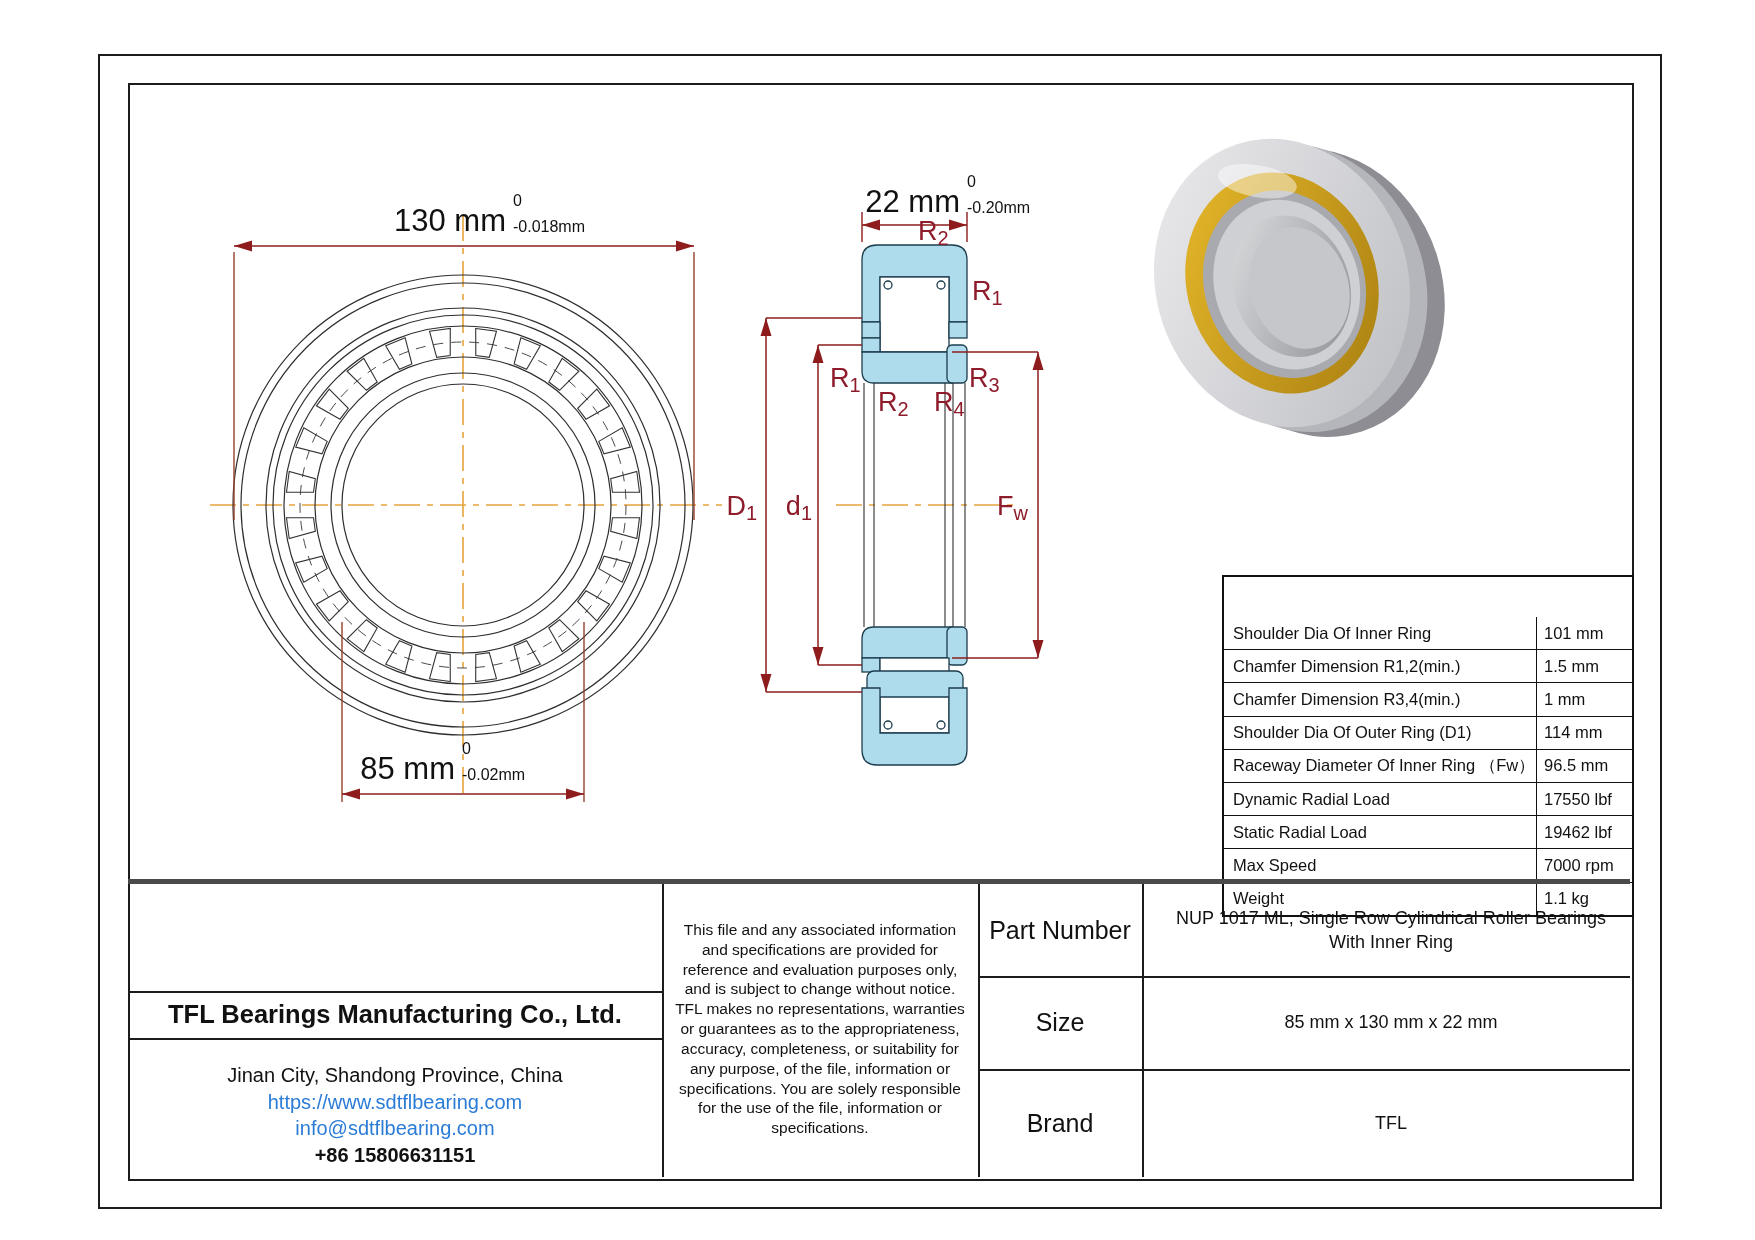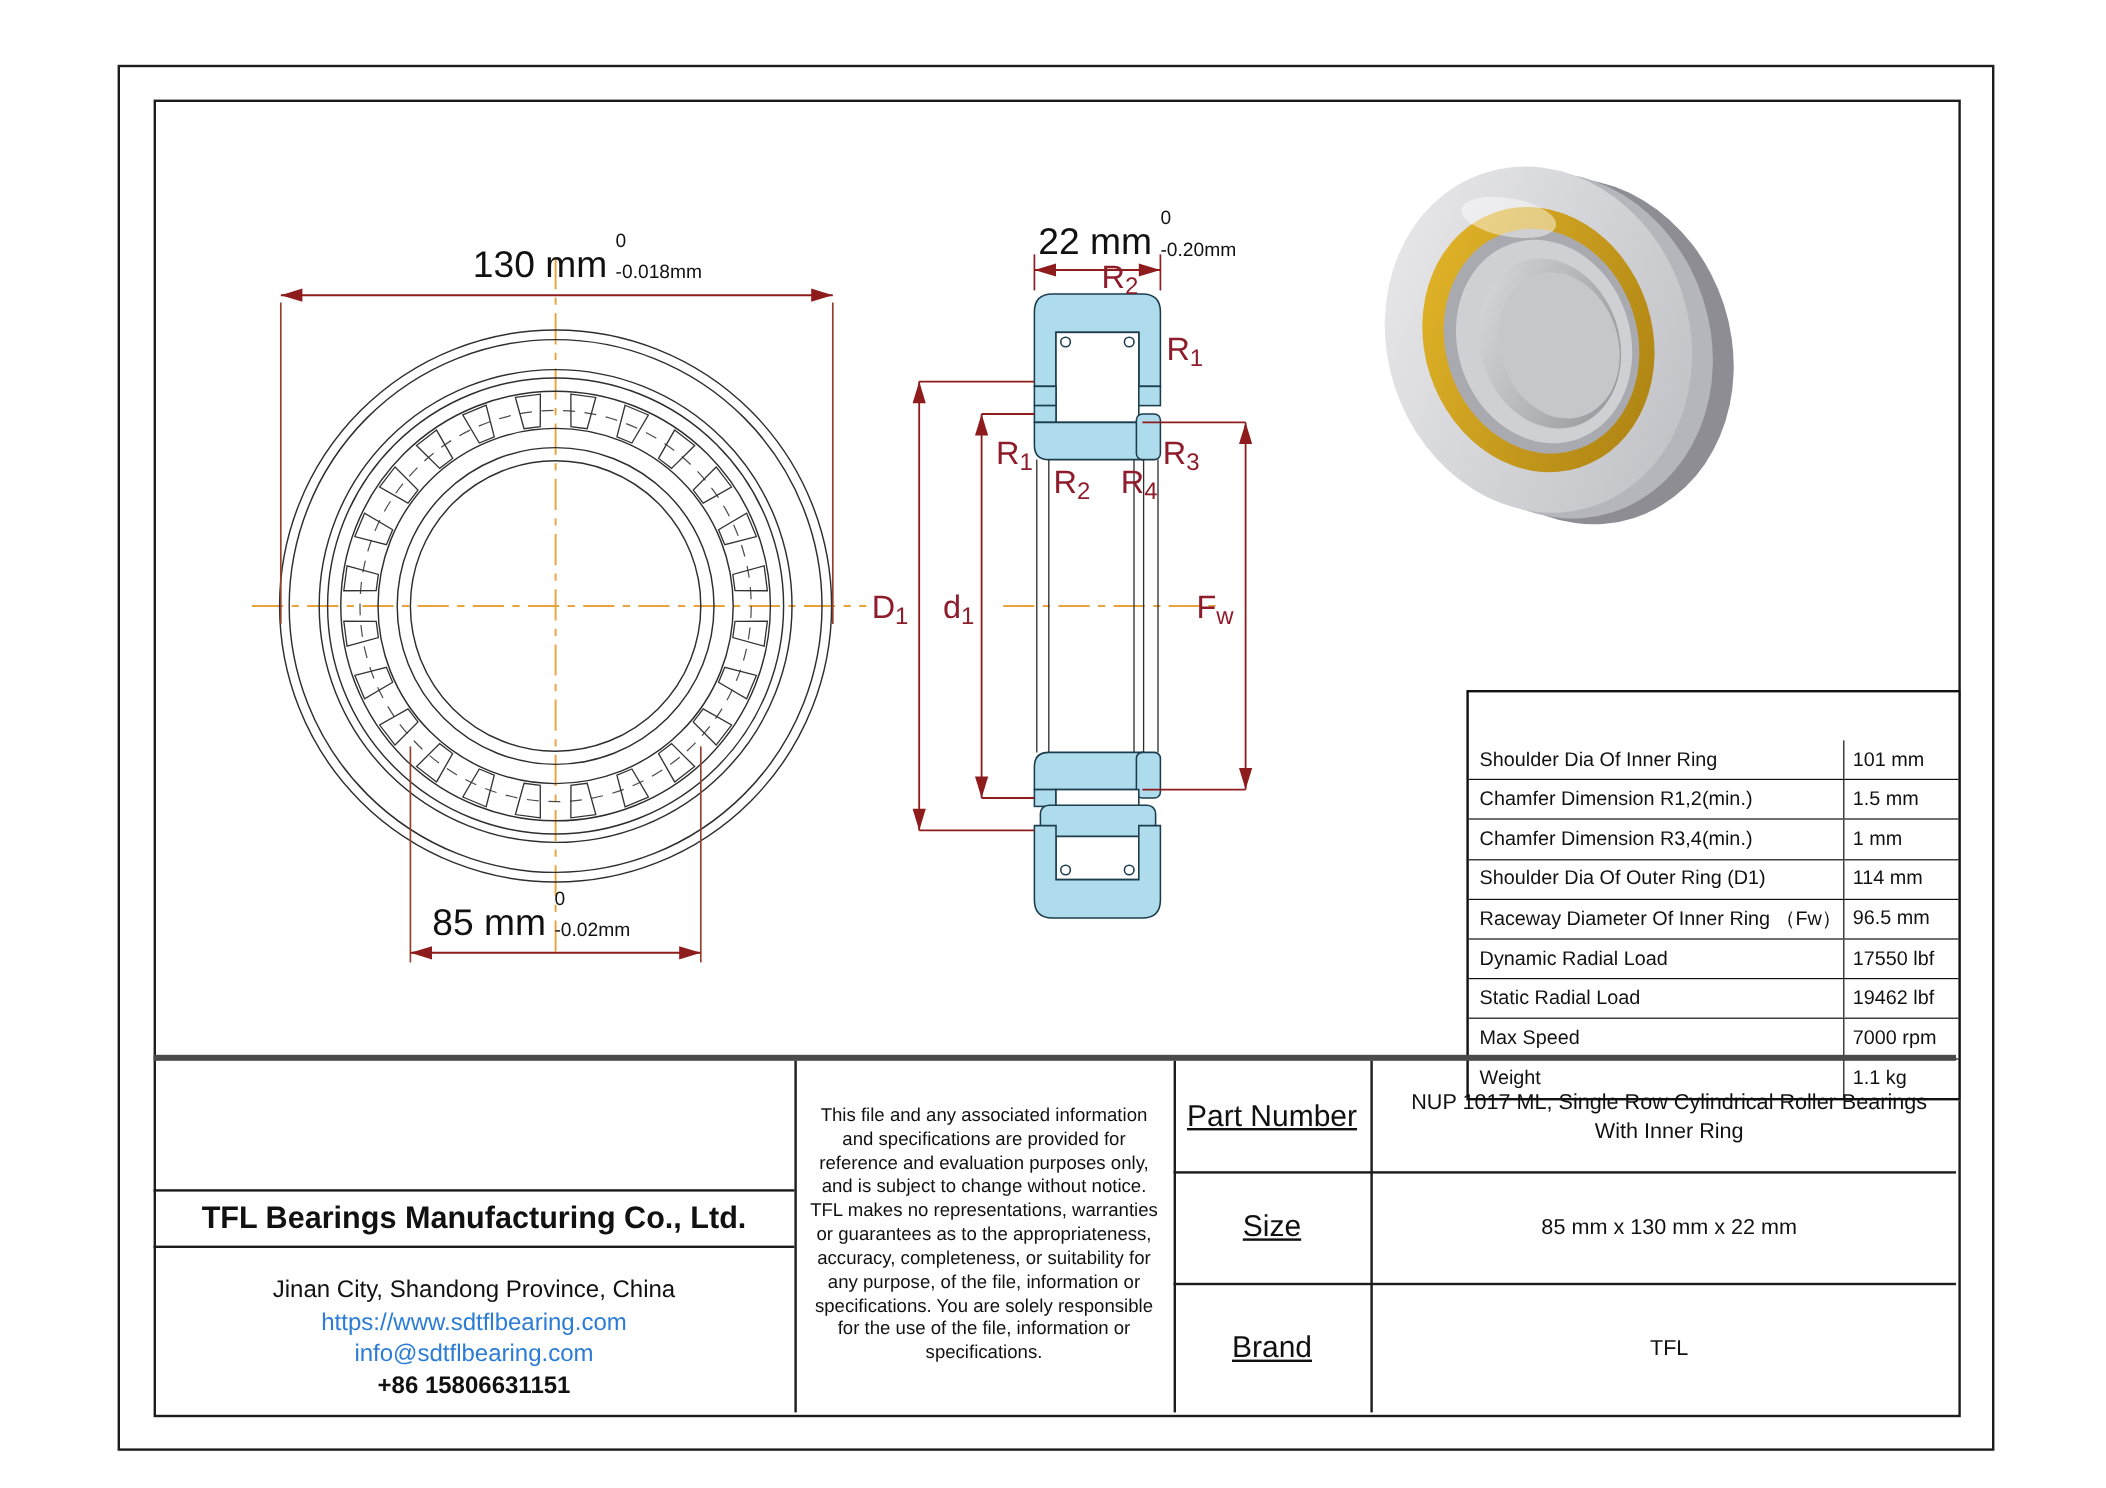--- a/index.html
+++ b/index.html
@@ -32,21 +32,21 @@
      font-size:26px;font-weight:bold;transform:scaleX(.98);}
   .contact-cell{position:absolute;left:130px;top:1038px;width:530px;height:139px;text-align:center;padding-top:24px;box-sizing:border-box;}
   .contact-cell div{font-size:20px;line-height:26.5px;}
   .contact-link{color:#2b7cd6;}
   .contact-phone{font-weight:bold;}
 
   .disclaimer-cell{position:absolute;left:664px;top:884px;width:312px;height:293px;box-sizing:border-box;
      padding:36px 8px 0 8px;text-align:center;font-size:15.5px;line-height:1.28;color:#111;}
 
   .field-label{position:absolute;left:980px;width:160px;display:flex;align-items:center;justify-content:center;
-     font-size:25px;color:#111;text-align:center;text-decoration:underline;}
+     font-size:25px;color:#111;text-align:center;}
   .field-value{position:absolute;left:1144px;width:494px;display:flex;align-items:center;justify-content:center;
      font-size:18px;text-align:center;padding:0 27px;box-sizing:border-box;line-height:1.35;}
 </style>
 </head>
 <body>
 
 <div class="page">
   <div class="outer-border"></div>
   <div class="inner-frame"></div>
 

